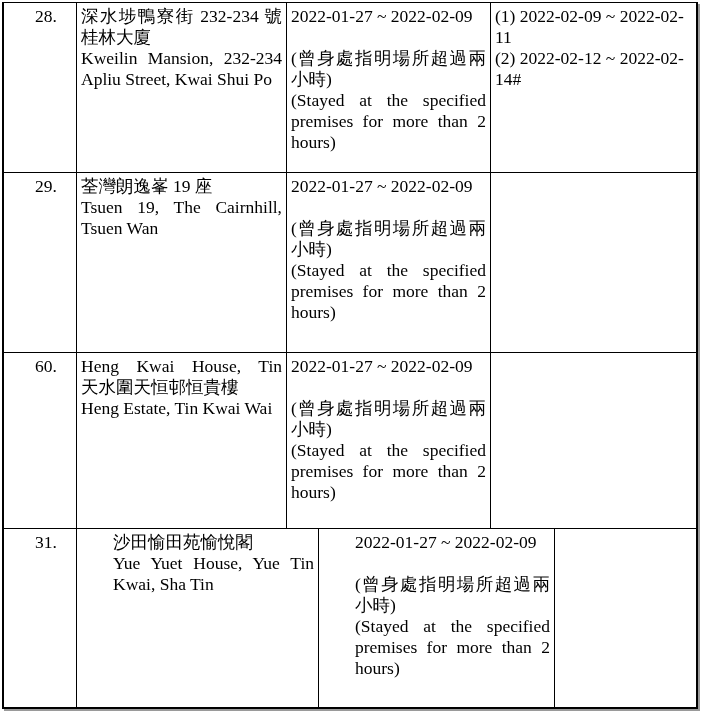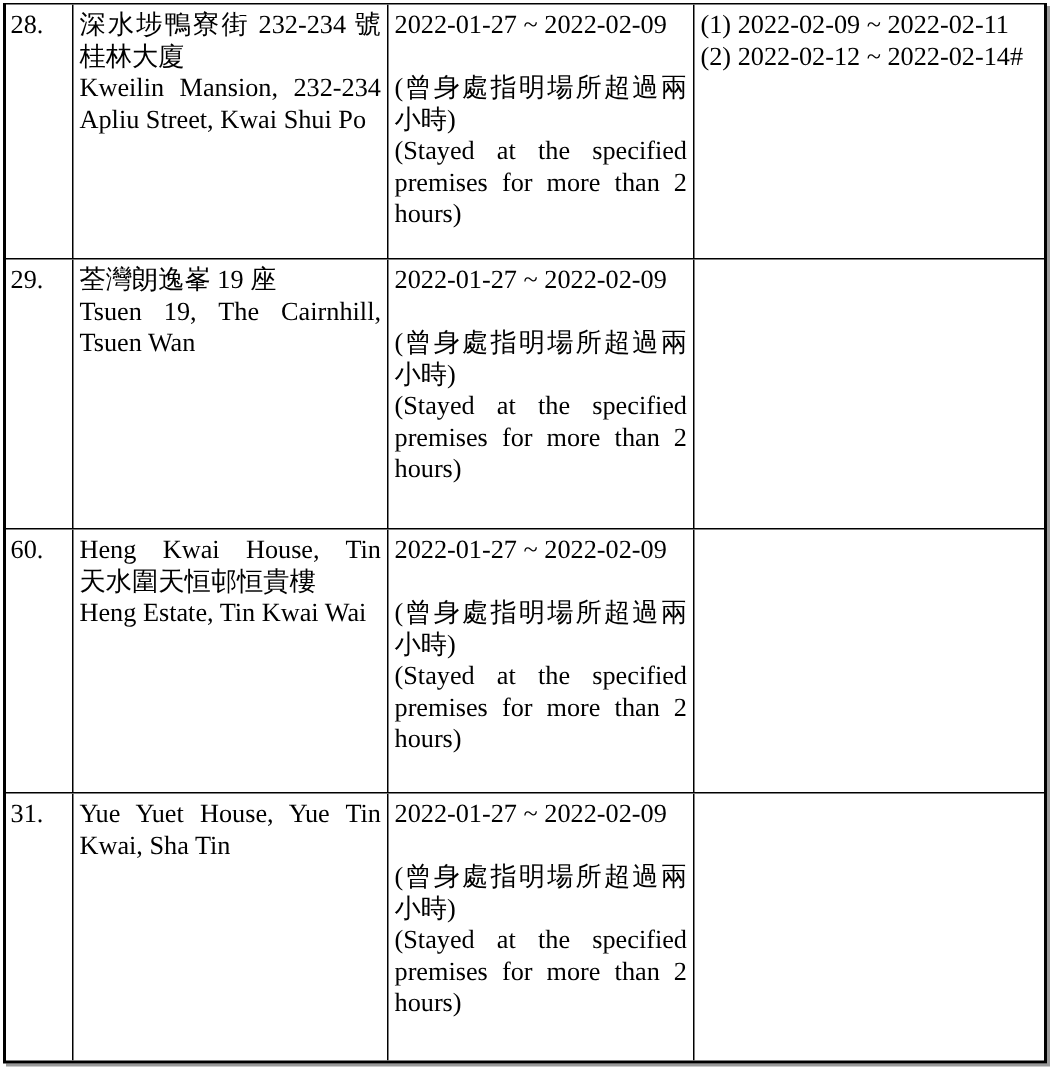--- a/index.html
+++ b/index.html
@@ -32,22 +32,23 @@
     box-shadow: 2px 2px 0 #9a9a9a;
     display: grid;
     grid-template-rows: 170px 180px 176px 1fr;
     background: #fff;
   }
   .row {
     display: grid;
     grid-template-columns: 45px 210px 204px 1fr;
     border-bottom: 1px solid #000;
     overflow: hidden;
+    padding-left: 28px;
   }
-  .row:last-child { border-bottom: none; }
+  .row:last-child { border-bottom: none; gap: 32px; }
   .cell {
     border-right: 1px solid #000;
     padding: 3px 4px 0 4px;
     overflow: hidden;
     box-sizing: border-box;
   }
   .cell:last-child { border-right: none; }
   .c-no { padding-left: 3px; }
   .line { min-height: 21px; }
   .line.j {
@@ -125,20 +126,21 @@
           <div class="line">hours)</div>
         </div>
     <div class="cell c-extra"></div>
   </div>
 
   <div class="row">
     <div class="cell c-no">
           <div class="line">31.</div>
         </div>
     <div class="cell c-addr">
+          <div class="line">沙田愉田苑愉悅閣</div>
           <div class="line j">Yue Yuet House, Yue Tin</div>
           <div class="line">Kwai, Sha Tin</div>
         </div>
     <div class="cell c-period">
           <div class="line">2022-01-27 ~ 2022-02-09</div>
           <div class="line">&nbsp;</div>
           <div class="line j">(曾身處指明場所超過兩</div>
           <div class="line">小時)</div>
           <div class="line j">(Stayed at the specified</div>
           <div class="line j">premises for more than 2</div>

